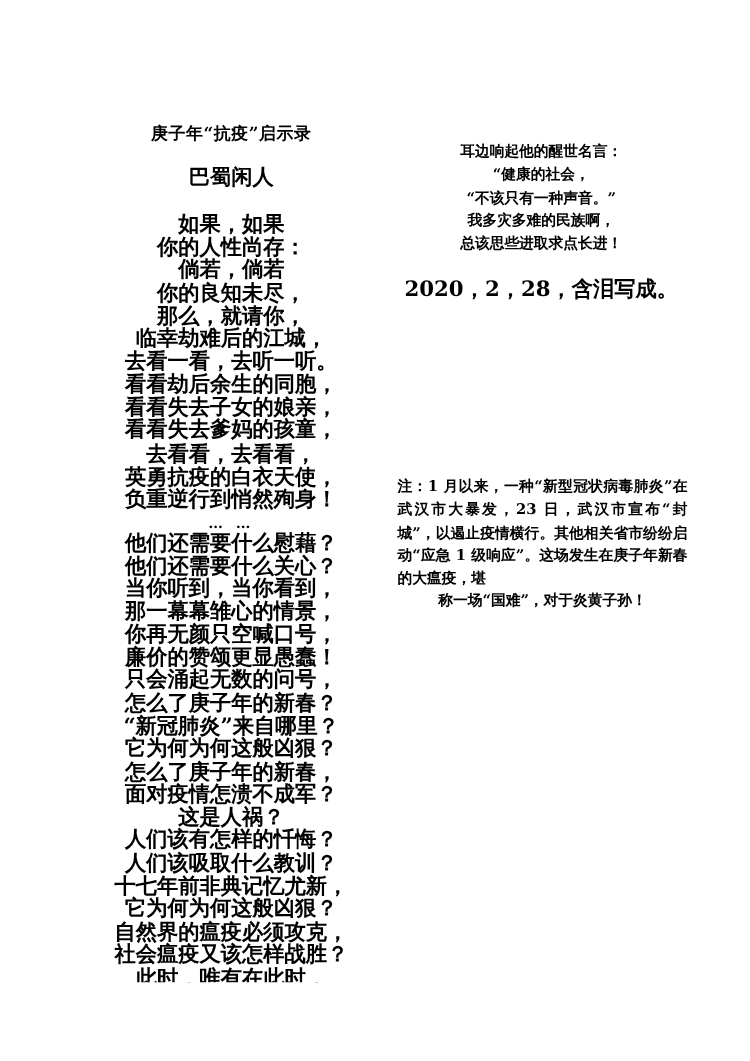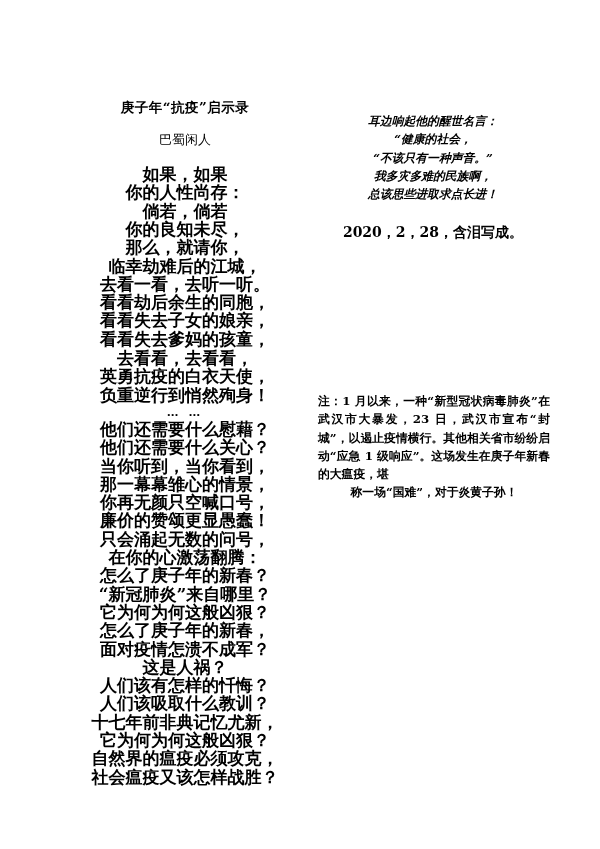--- a/index.html
+++ b/index.html
@@ -35,22 +35,22 @@
   .title {
     text-align: center;
     font-size: 13.5px;
     font-weight: bold;
     letter-spacing: 0.5px;
     margin: 0 0 14px 0;
     line-height: 1.4;
   }
   .author {
     text-align: center;
-    font-size: 13px;
-    font-weight: normal;
+    font-size: 17px;
+    font-weight: bold;
     margin: 0 0 16px 0;
     line-height: 1.4;
   }
   .verse {
     margin: 0;
     padding: 0;
     list-style: none;
   }
   .line {
     text-align: center;
@@ -73,33 +73,32 @@
     margin: 0;
     padding: 0;
     list-style: none;
   }
   .rline {
     text-align: center;
     font-size: 11.8px;
     line-height: 18.3px;
     white-space: nowrap;
     font-weight: bold;
-    font-style: italic;
   }
   .signature {
     text-align: center;
-    font-size: 14px;
+    font-size: 17px;
     line-height: 18px;
     margin-top: 20px;
     font-weight: bold;
   }
   .note {
     position: absolute;
     left: 318px;
-    top: 392px;
+    top: 380px;
     width: 232px;
     font-size: 11.8px;
     line-height: 18.3px;
     text-align: justify;
     text-justify: inter-ideograph;
     font-weight: bold;
   }
   .note-last {
     text-align: center;
   }
@@ -127,21 +126,20 @@
       <div class="line">英勇抗疫的白衣天使，</div>
       <div class="line">负重逆行到悄然殉身！</div>
       <div class="dots">…  …</div>
       <div class="line">他们还需要什么慰藉？</div>
       <div class="line">他们还需要什么关心？</div>
       <div class="line">当你听到，当你看到，</div>
       <div class="line">那一幕幕雏心的情景，</div>
       <div class="line">你再无颜只空喊口号，</div>
       <div class="line">廉价的赞颂更显愚蠢！</div>
       <div class="line">只会涌起无数的问号，</div>
-      <div class="line">在你的心激荡翻腾：</div>
       <div class="line">怎么了庚子年的新春？</div>
       <div class="line">“新冠肺炎”来自哪里？</div>
       <div class="line">它为何为何这般凶狠？</div>
       <div class="line">怎么了庚子年的新春，</div>
       <div class="line">面对疫情怎溃不成军？</div>
       <div class="line">这是人祸？</div>
       <div class="line">人们该有怎样的忏悔？</div>
       <div class="line">人们该吸取什么教训？</div>
       <div class="line">十七年前非典记忆尤新，</div>
       <div class="line">它为何为何这般凶狠？</div>

